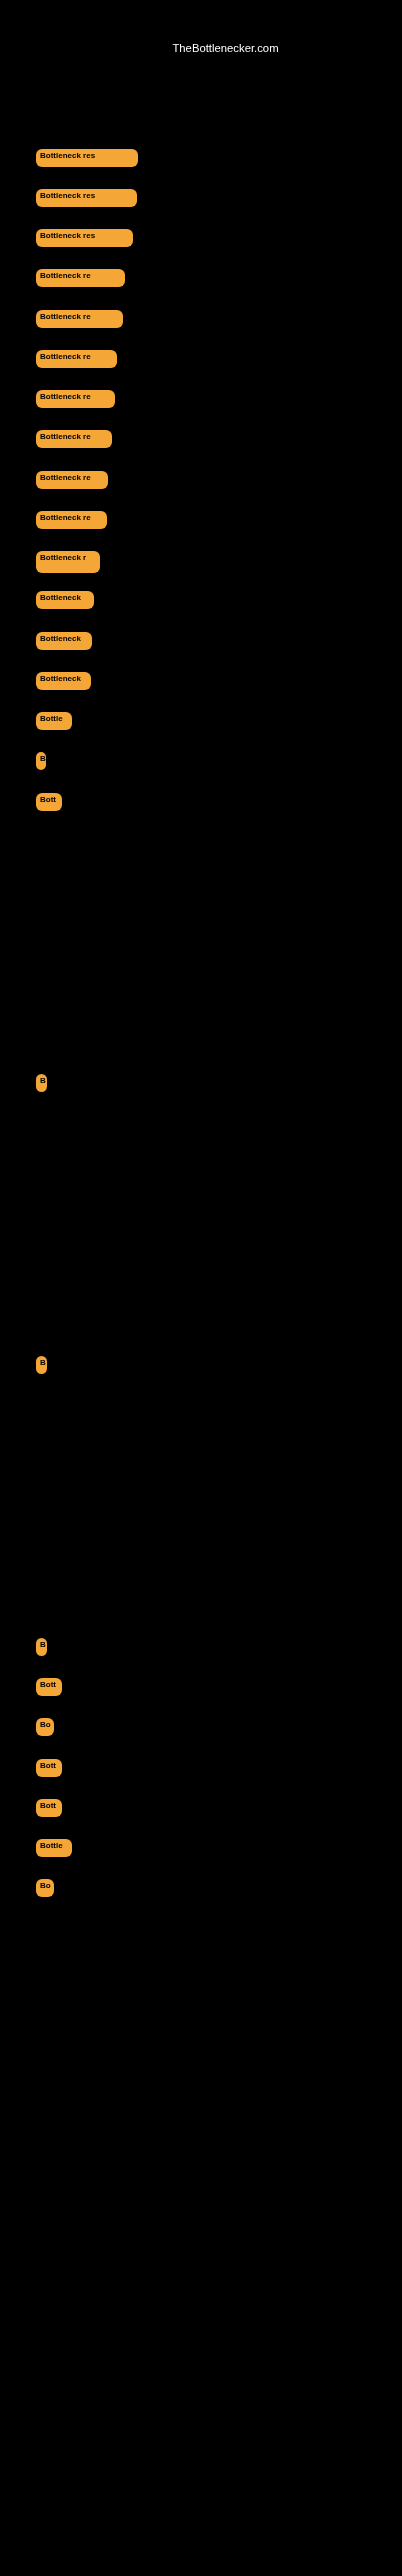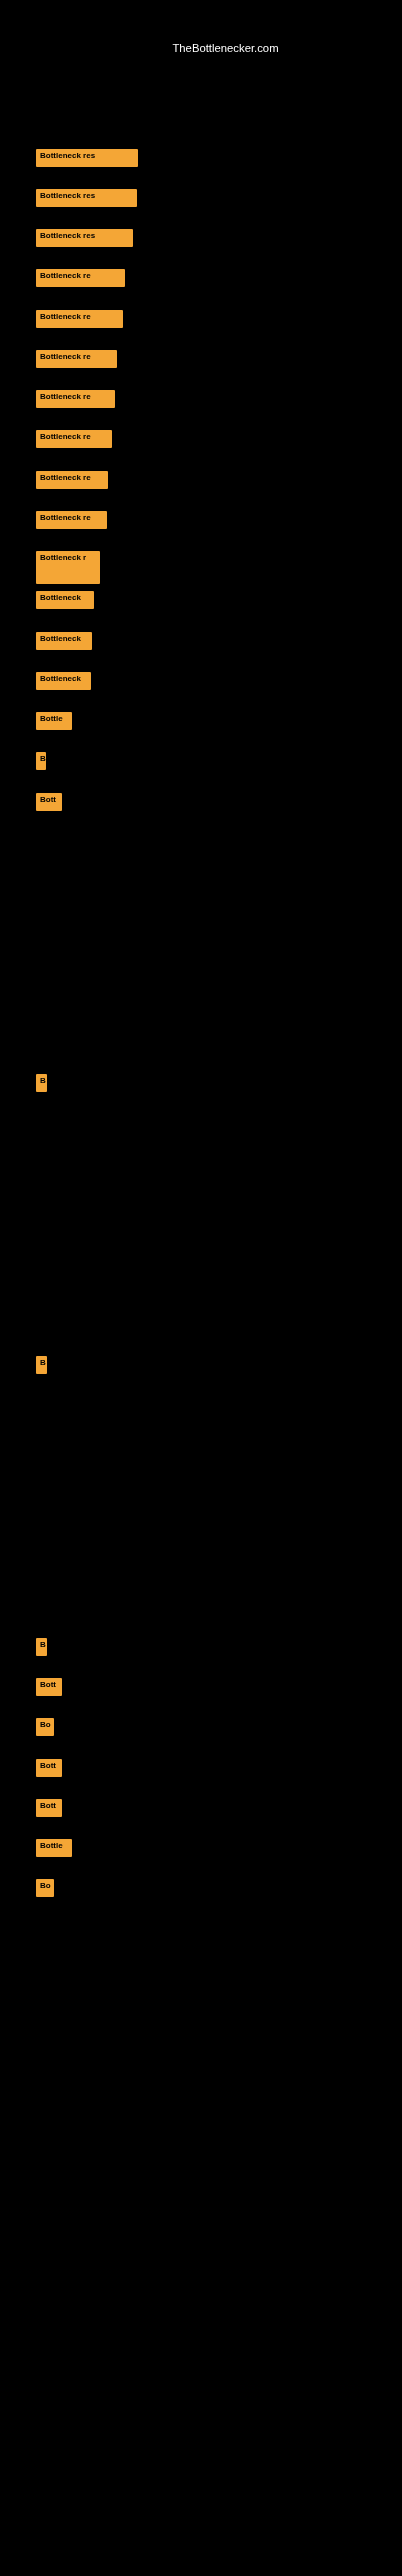--- a/index.html
+++ b/index.html
@@ -20,21 +20,21 @@
       left: 0;
       right: 0;
     }
     .badge {
       position: absolute;
       background-color: #f4a636;
       color: #000;
       font-size: 8px;
       font-weight: bold;
       padding: 2.4px 4px;
-      border-radius: 1px;
+      border-radius: 6px;
       white-space: nowrap;
       overflow: hidden;
       display: block;
     }
   </style>
 </head>
 <body>
 
 <div class="site-title">TheBottlenecker.com</div>
 
@@ -42,21 +42,21 @@
     <span class="badge" style="top: 113px; left: 0px; width: 102px; height: 17.7px;">Bottleneck res</span>
     <span class="badge" style="top: 153px; left: 0px; width: 101px; height: 17.7px;">Bottleneck res</span>
     <span class="badge" style="top: 193px; left: 0px; width: 97px; height: 17.7px;">Bottleneck res</span>
     <span class="badge" style="top: 233px; left: 0px; width: 89px; height: 17.7px;">Bottleneck re</span>
     <span class="badge" style="top: 274px; left: 0px; width: 87px; height: 17.7px;">Bottleneck re</span>
     <span class="badge" style="top: 314px; left: 0px; width: 81px; height: 17.7px;">Bottleneck re</span>
     <span class="badge" style="top: 354px; left: 0px; width: 79px; height: 17.7px;">Bottleneck re</span>
     <span class="badge" style="top: 394px; left: 0px; width: 76px; height: 17.7px;">Bottleneck re</span>
     <span class="badge" style="top: 435px; left: 0px; width: 72px; height: 17.7px;">Bottleneck re</span>
     <span class="badge" style="top: 475px; left: 0px; width: 71px; height: 17.7px;">Bottleneck re</span>
-    <span class="badge" style="top: 515px; left: 0px; width: 64px; height: 33px;">Bottleneck r</span>
+    <span class="badge" style="top: 515px; left: 0px; width: 64px; height: 22px;">Bottleneck r</span>
     <span class="badge" style="top: 555px; left: 0px; width: 58px; height: 17.7px;">Bottleneck</span>
     <span class="badge" style="top: 596px; left: 0px; width: 56px; height: 17.7px;">Bottleneck</span>
     <span class="badge" style="top: 636px; left: 0px; width: 55px; height: 17.7px;">Bottleneck</span>
     <span class="badge" style="top: 676px; left: 0px; width: 36px; height: 17.7px;">Bottle</span>
     <span class="badge" style="top: 716px; left: 0px; width: 9.7px; height: 17.7px;">B</span>
     <span class="badge" style="top: 757px; left: 0px; width: 26px; height: 17.7px;">Bott</span>
     <span class="badge" style="top: 1038px; left: 0px; width: 11.3px; height: 17.7px;">B</span>
     <span class="badge" style="top: 1320px; left: 0px; width: 11.3px; height: 17.7px;">B</span>
     <span class="badge" style="top: 1602px; left: 0px; width: 11.3px; height: 17.7px;">B</span>
     <span class="badge" style="top: 1642px; left: 0px; width: 26px; height: 17.7px;">Bott</span>

